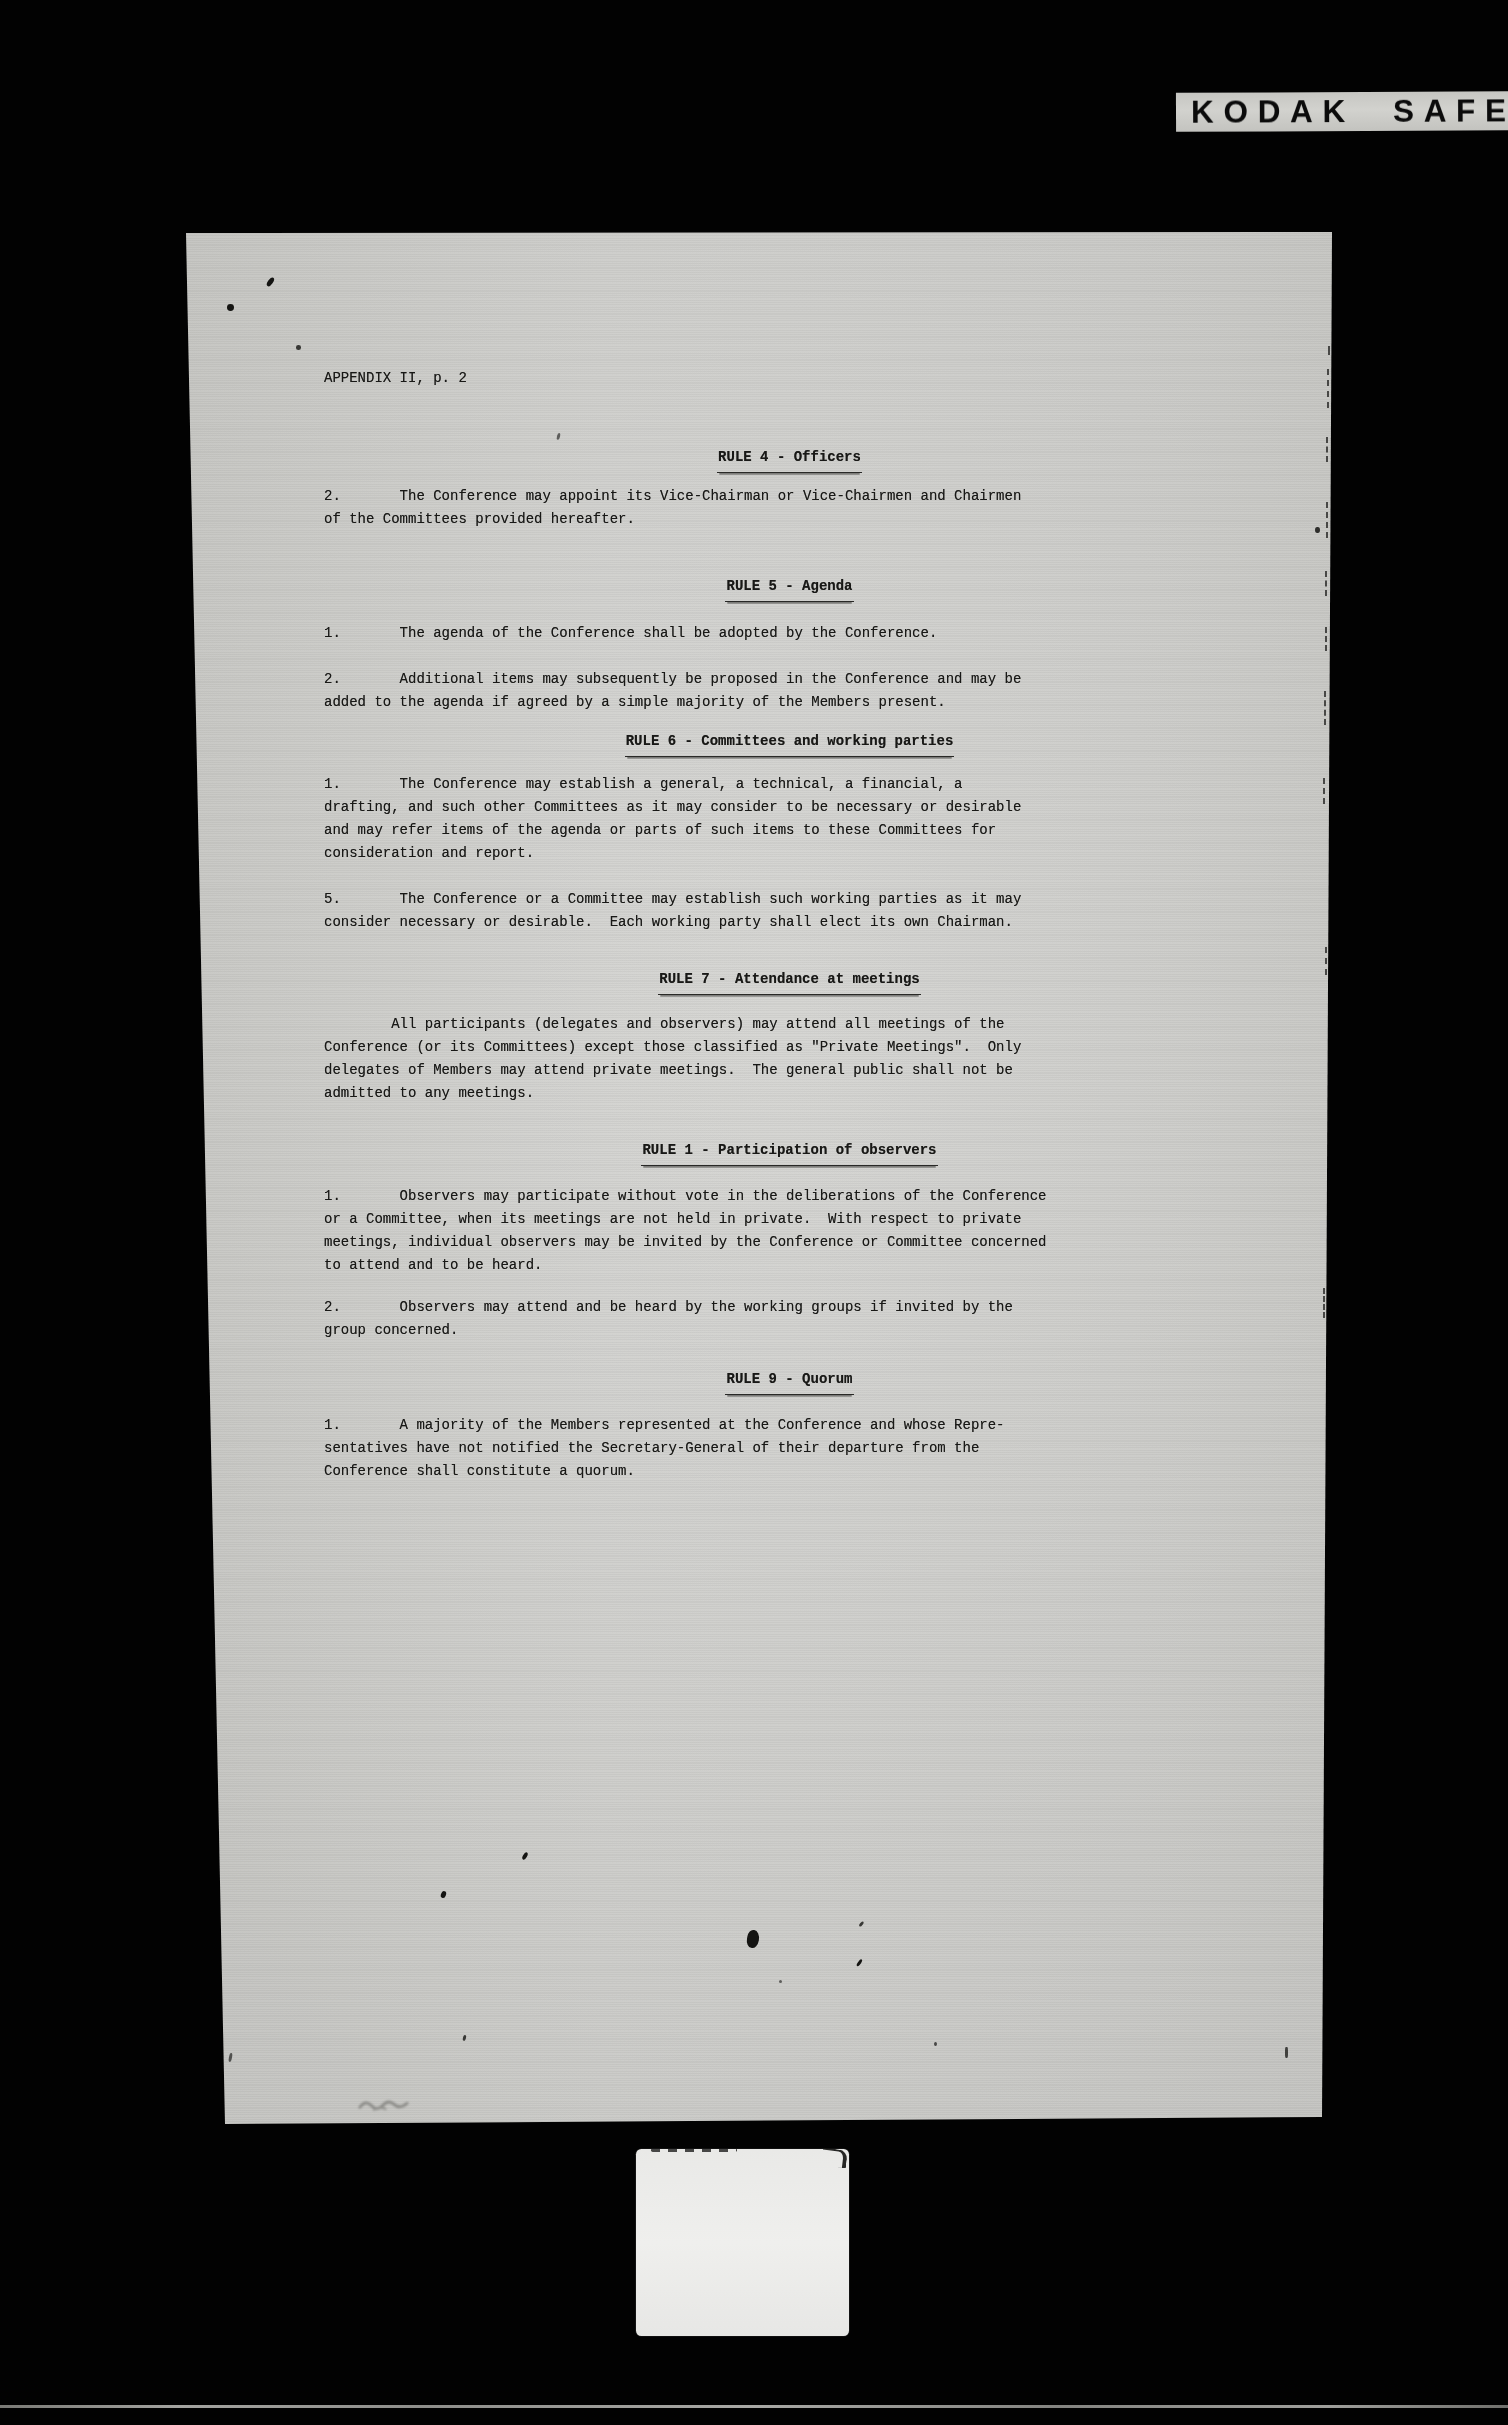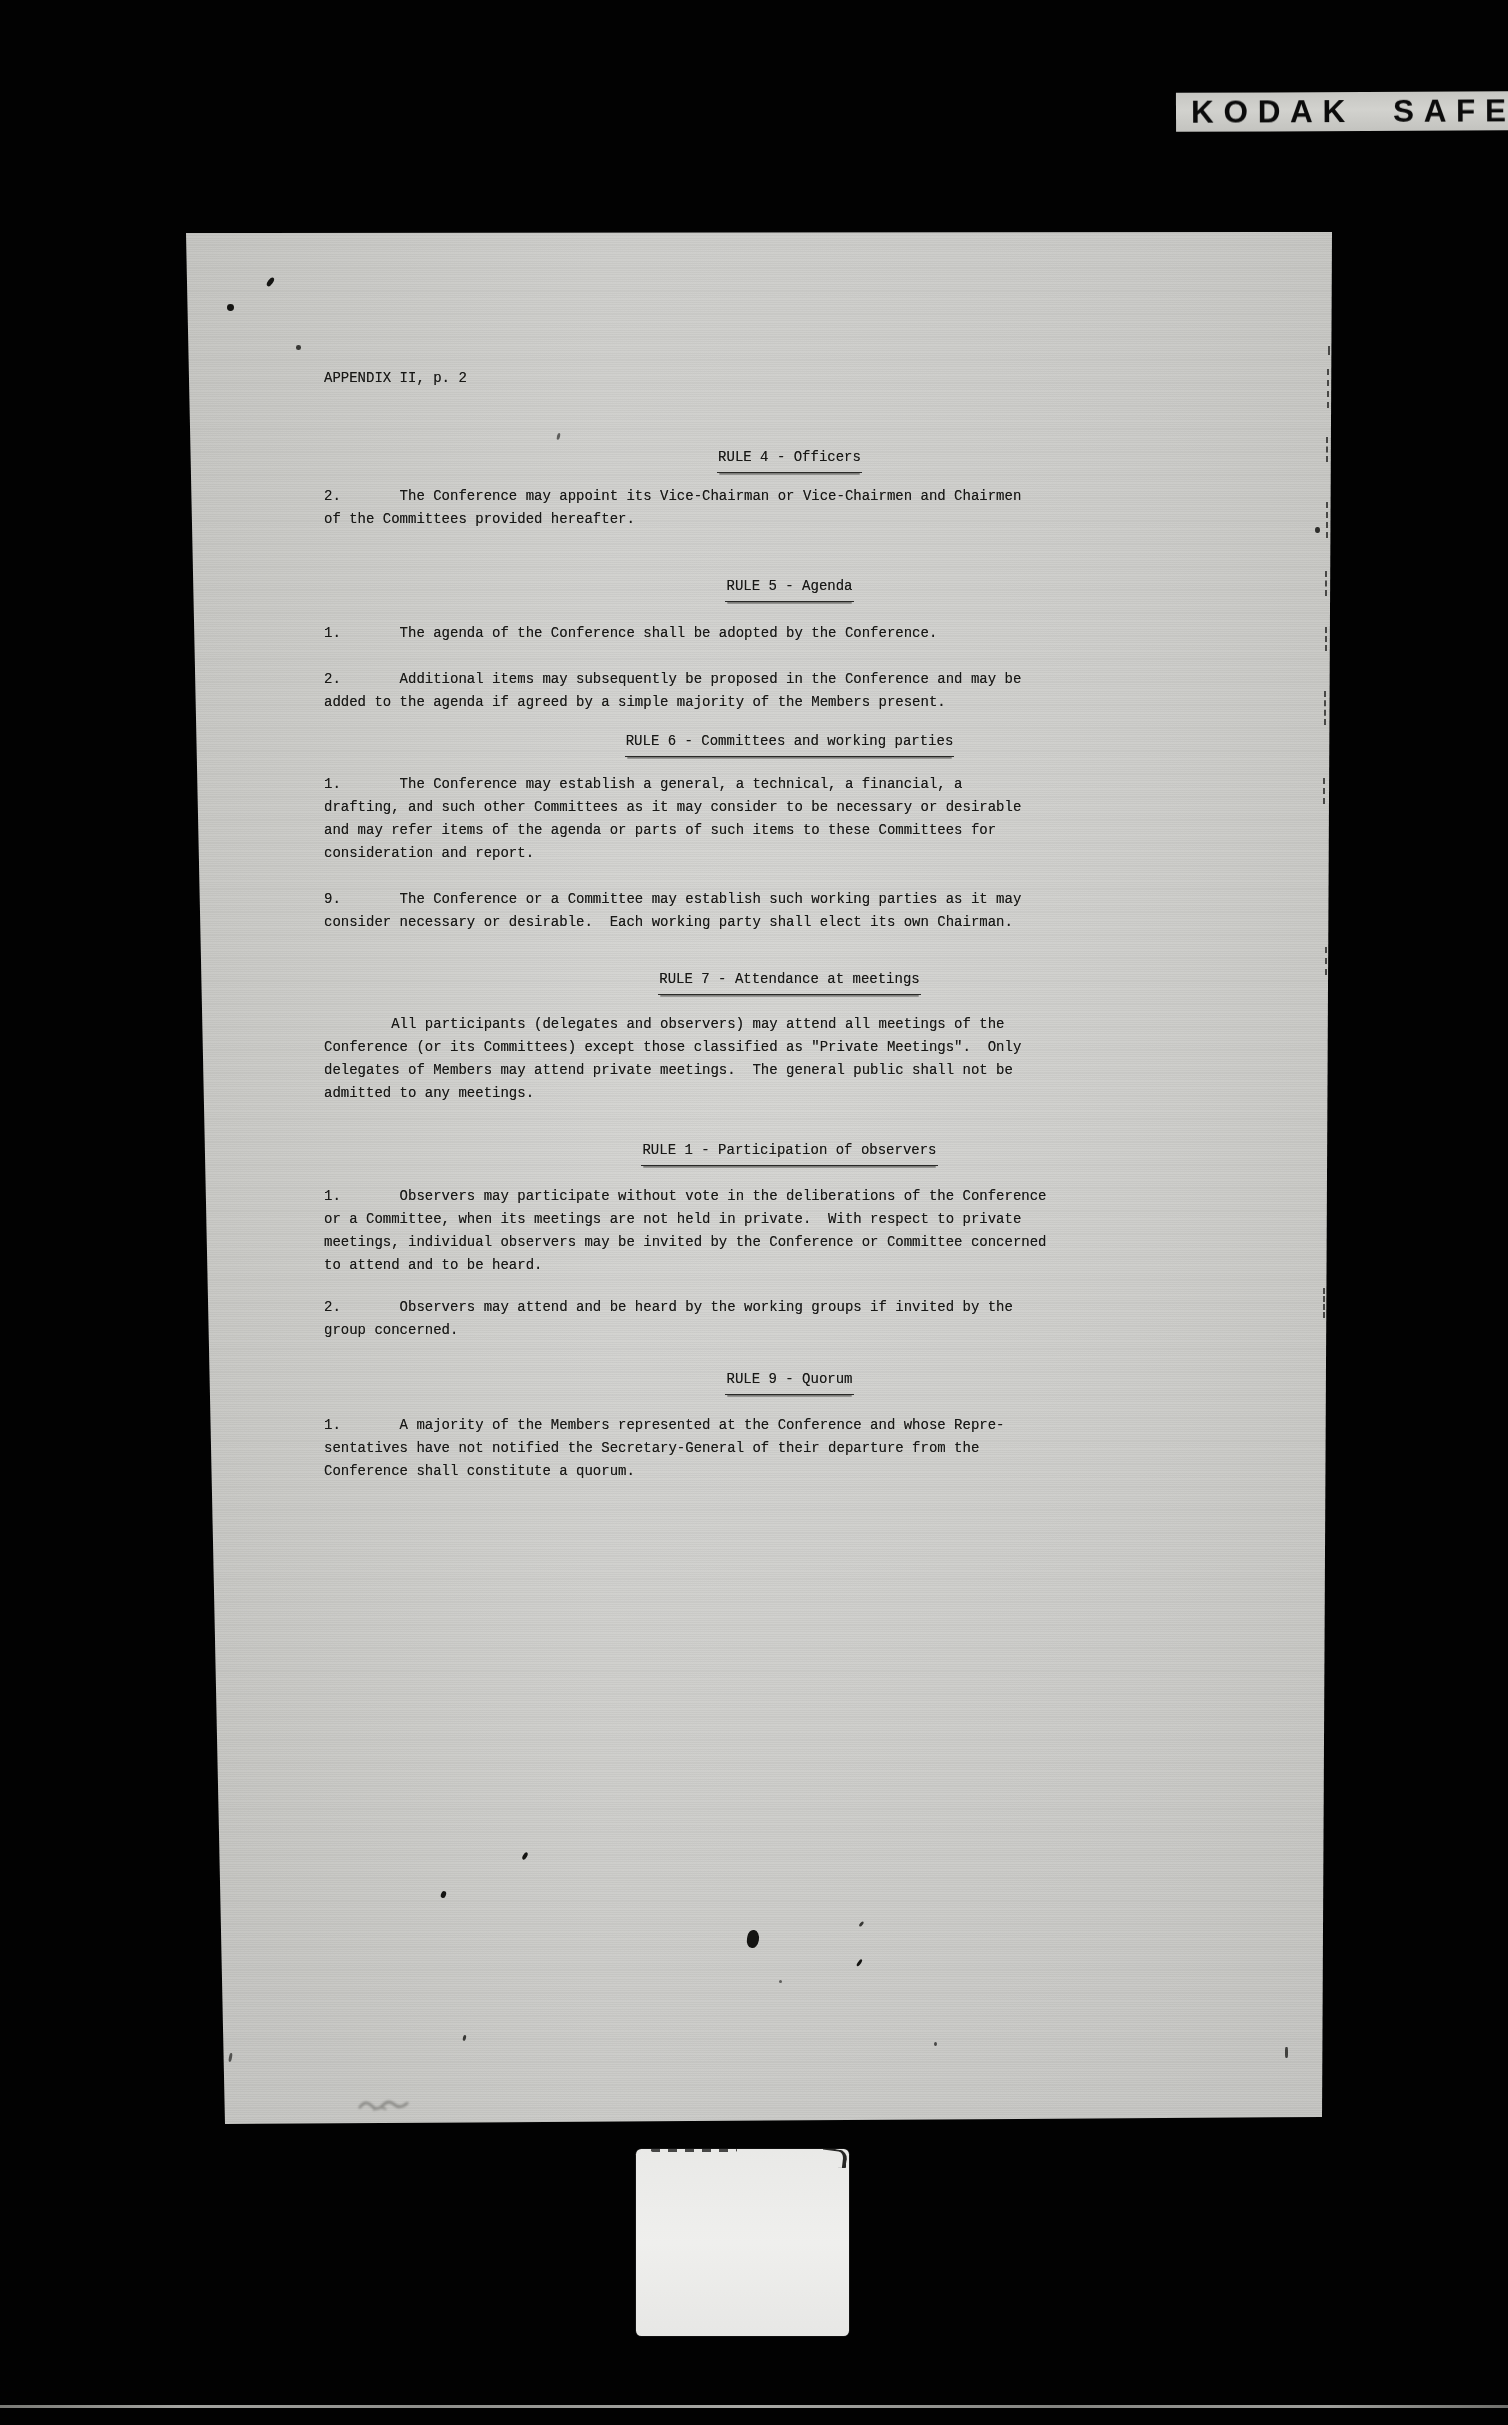--- a/index.html
+++ b/index.html
@@ -35,20 +35,21 @@
     font-size:14px;line-height:23px;color:#181816;
     text-shadow:0 0 0.6px rgba(24,24,22,0.55);
   }
   .content p,.content div{margin:0;padding:0;}
   .doc-title{margin-left:-9.2px;}
   .h-wrap{text-align:center;}
   .h{
     display:inline-block;line-height:23px;padding:0 1.1px 2.9px 1.1px;
     border-bottom:1.7px solid rgba(22,22,20,0.9);
     box-shadow:0 4px 0 -2.3px rgba(22,22,20,0.45);
+    font-weight:bold;
   }
   .body-p{white-space:pre-wrap;}
   
   .speck{position:absolute;background:#141412;border-radius:50%;}
   .tick{position:absolute;width:0;border-left:2.9px dashed rgba(30,30,28,0.75);}
   .smudge{position:absolute;left:357px;top:2090px;opacity:0.55;filter:blur(0.8px);}
   
   .white-card{
     position:absolute;left:636px;top:2149px;width:213px;height:187px;
     background:linear-gradient(180deg,#e9e9e7,#efefed 50%,#e7e7e5);
@@ -98,21 +99,21 @@
     <p class="body-p" style="margin-top:23px">2.       Additional items may subsequently be proposed in the Conference and may be
 added to the agenda if agreed by a simple majority of the Members present.</p>
 
     <div class="h-wrap" style="margin-top:16px">
       <span class="h">RULE 6 - Committees and working parties</span>
     </div>
     <p class="body-p" style="margin-top:16px">1.       The Conference may establish a general, a technical, a financial, a
 drafting, and such other Committees as it may consider to be necessary or desirable
 and may refer items of the agenda or parts of such items to these Committees for
 consideration and report.</p>
-    <p class="body-p" style="margin-top:23px">9.       The Conference or a Committee may establish such working parties as it may
+    <p class="body-p" style="margin-top:23px">5.       The Conference or a Committee may establish such working parties as it may
 consider necessary or desirable.  Each working party shall elect its own Chairman.</p>
 
     <div class="h-wrap" style="margin-top:34px">
       <span class="h">RULE 7 - Attendance at meetings</span>
     </div>
     <p class="body-p" style="margin-top:18.3px">        All participants (delegates and observers) may attend all meetings of the
 Conference (or its Committees) except those classified as "Private Meetings".  Only
 delegates of Members may attend private meetings.  The general public shall not be
 admitted to any meetings.</p>
 

